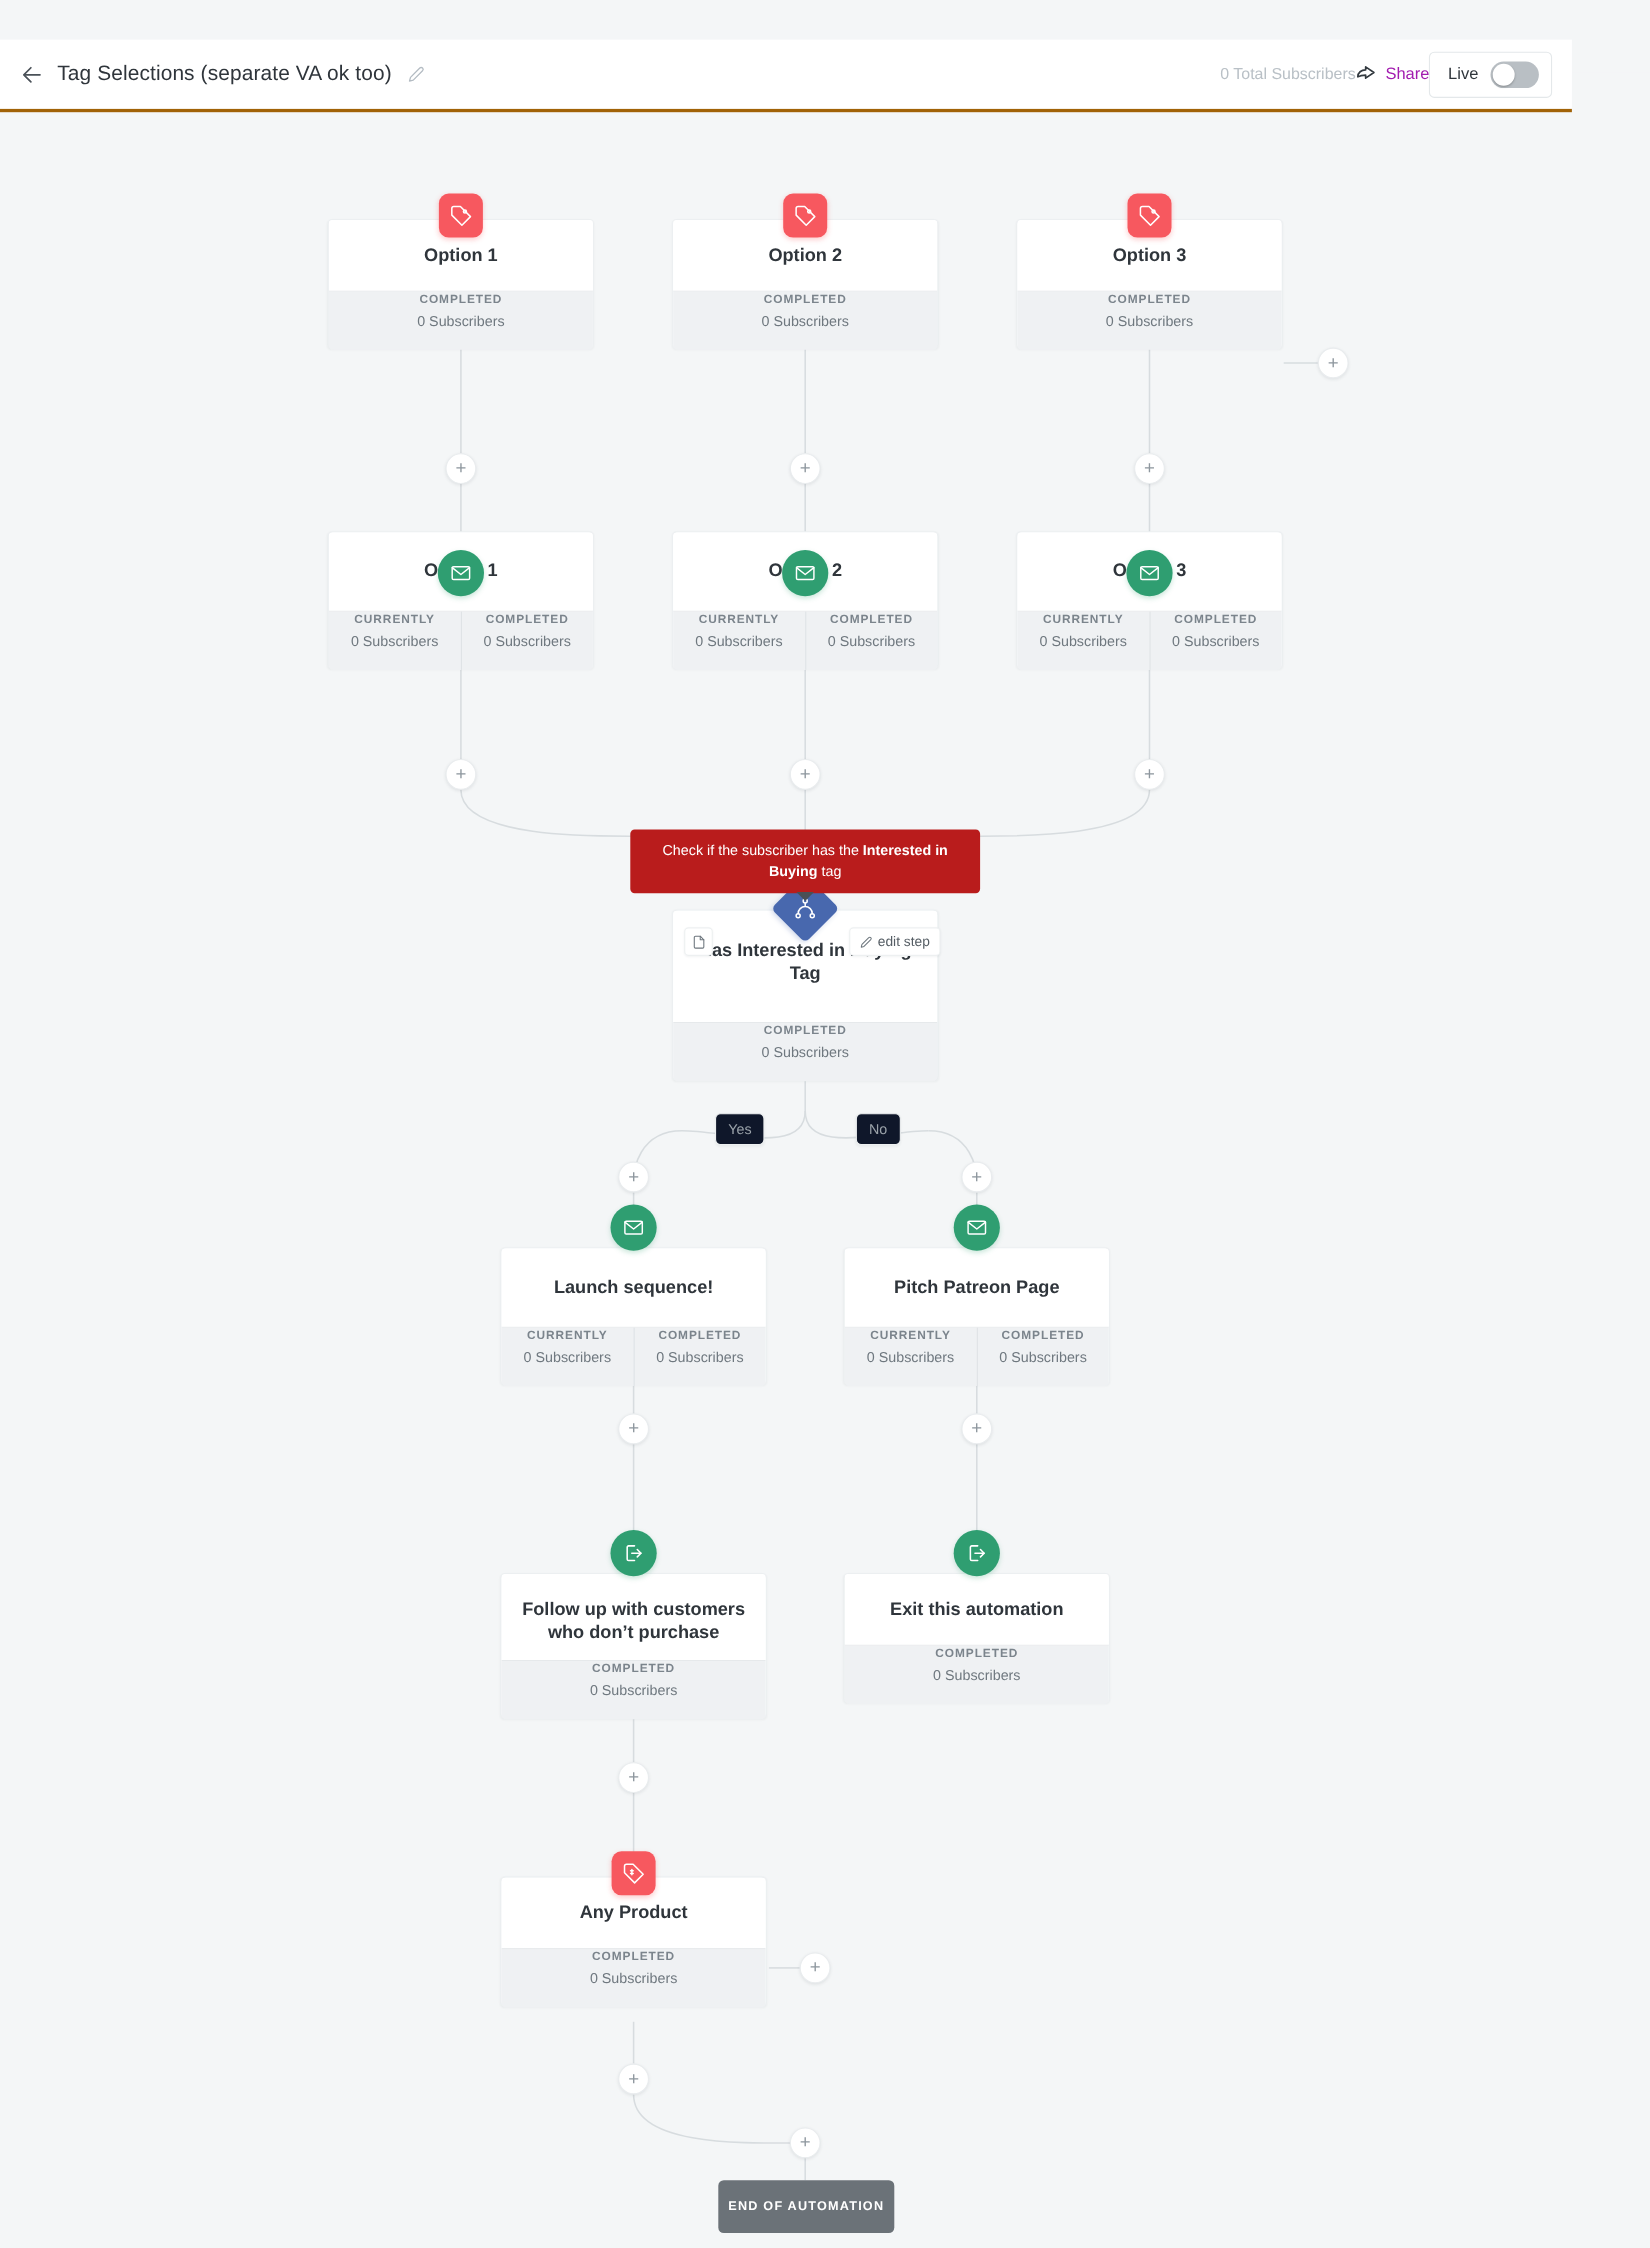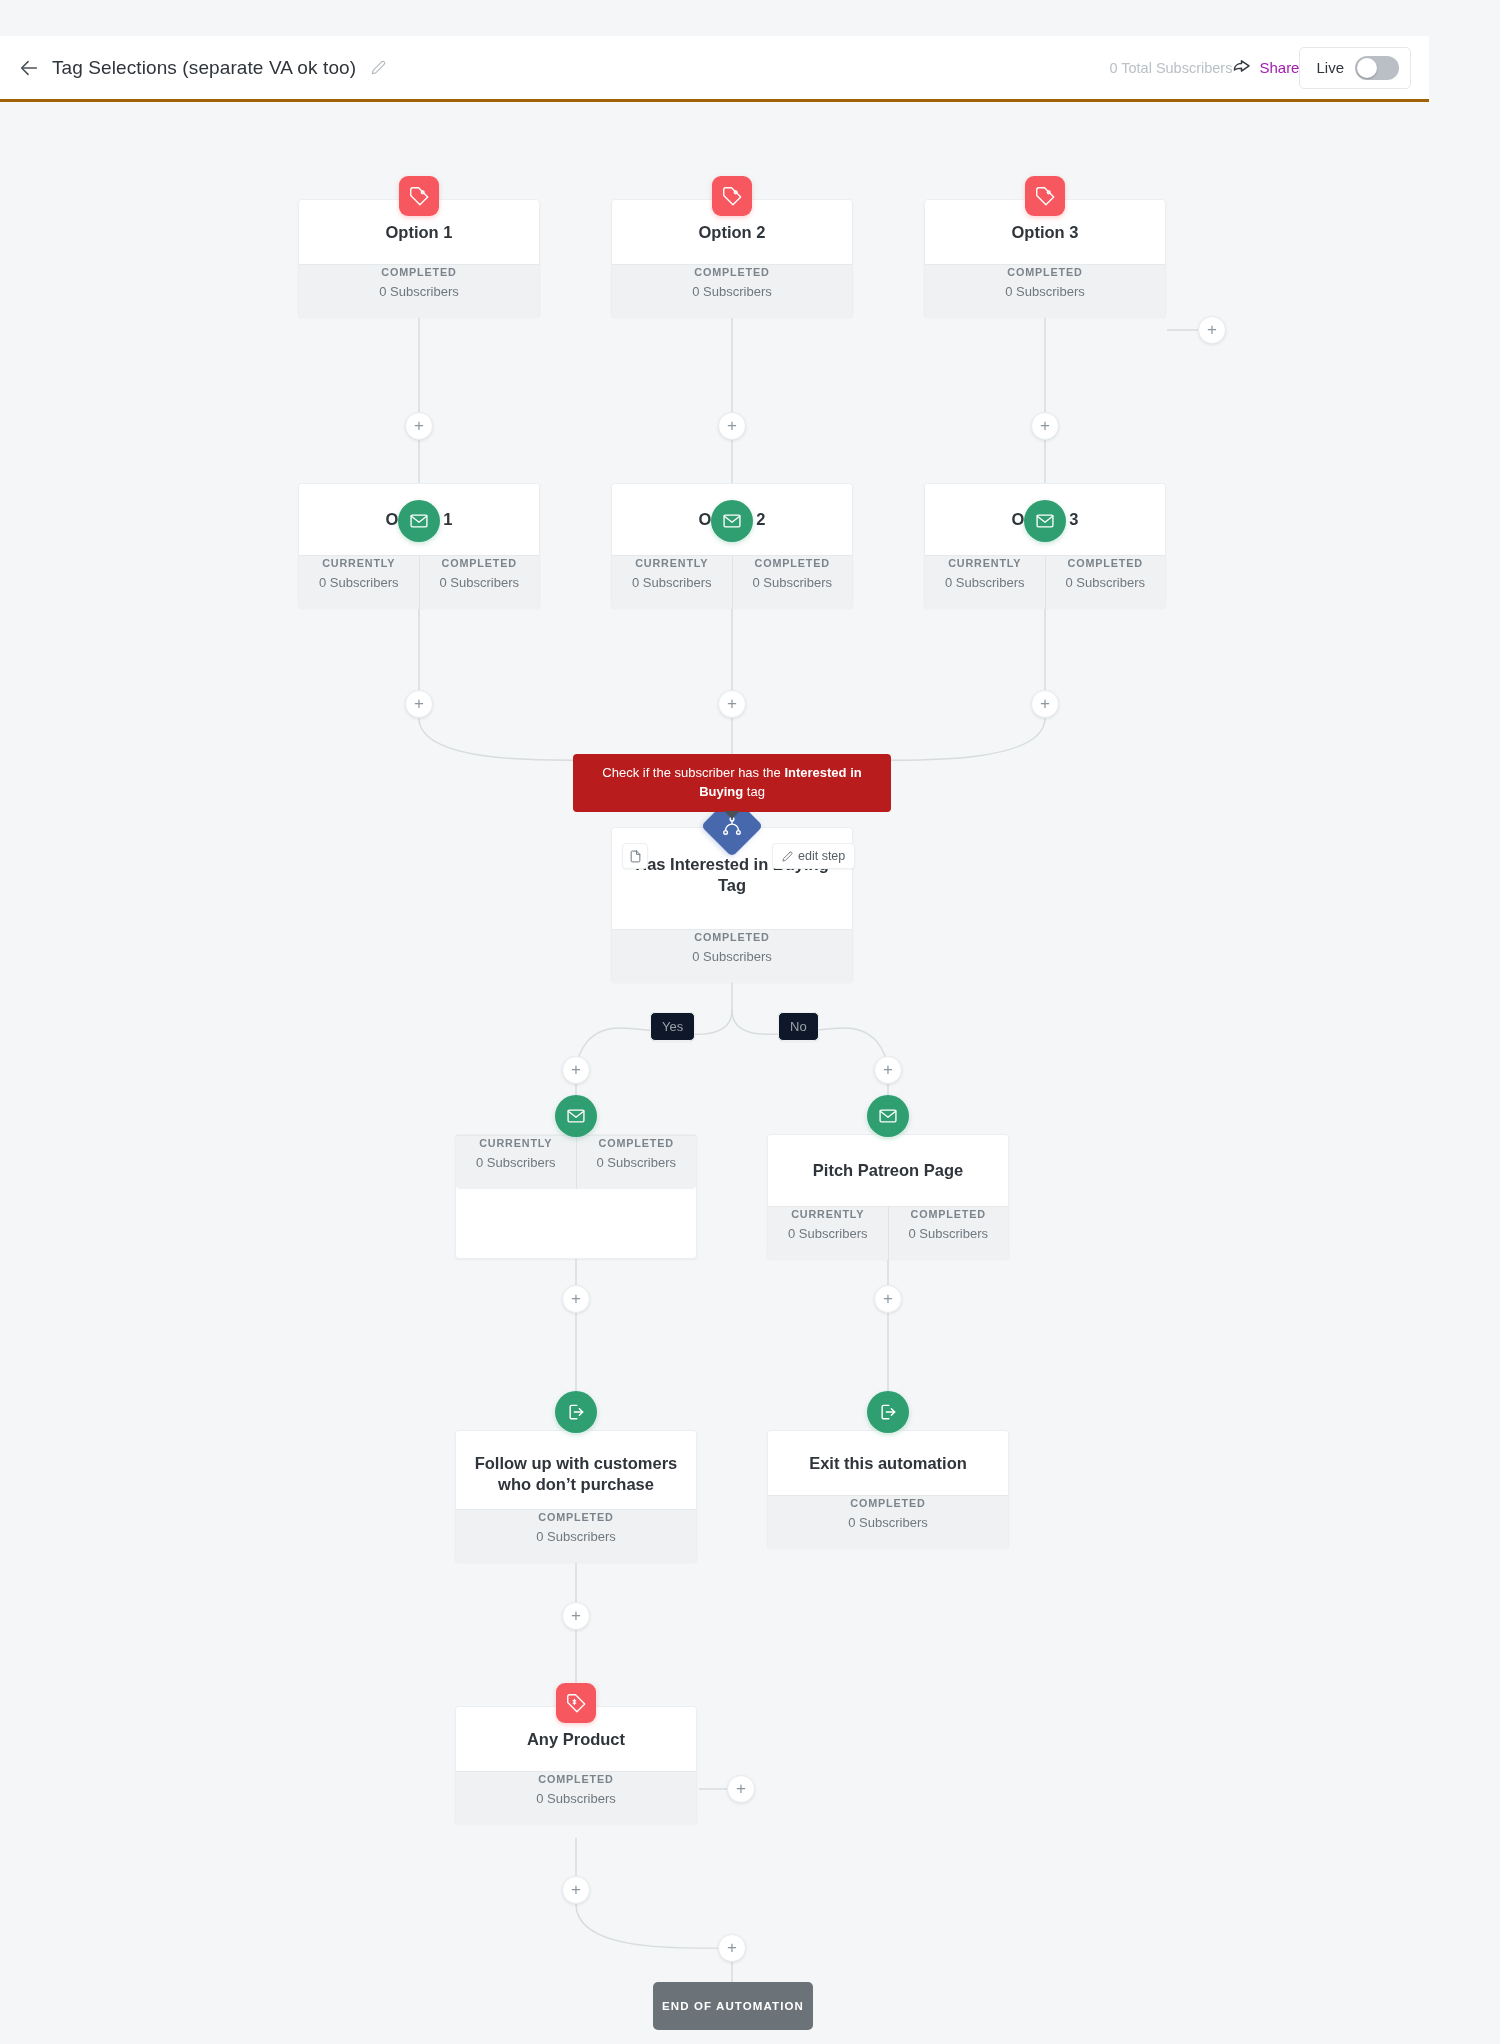--- a/index.html
+++ b/index.html
@@ -545,20 +545,23 @@
       <span>+</span>
     </div>
 
   <div class="badge email" style="left:555px; top:1029px;">
     <svg width="20" height="20" viewBox="0 0 24 24" fill="none" stroke="#ffffff" stroke-width="1.6" stroke-linecap="round" stroke-linejoin="round">
         <rect x="2.5" y="5" width="19" height="14" rx="1.5"></rect>
         <polyline points="2.5 6 12 13.5 21.5 6"></polyline>
       </svg>
   </div>
   <div class="node" style="left:455px; top:1068px; width:242px; height:125px;">
+    <div class="body" style="height:71px;">
+      <span class="title">Launch sequence!</span>
+    </div>
     <div class="footer">
       <div class="stat">
         <span class="lbl">CURRENTLY</span>
         <span class="val">0 Subscribers</span>
       </div>
       <div class="stat">
         <span class="lbl">COMPLETED</span>
         <span class="val">0 Subscribers</span>
       </div>
     </div>

